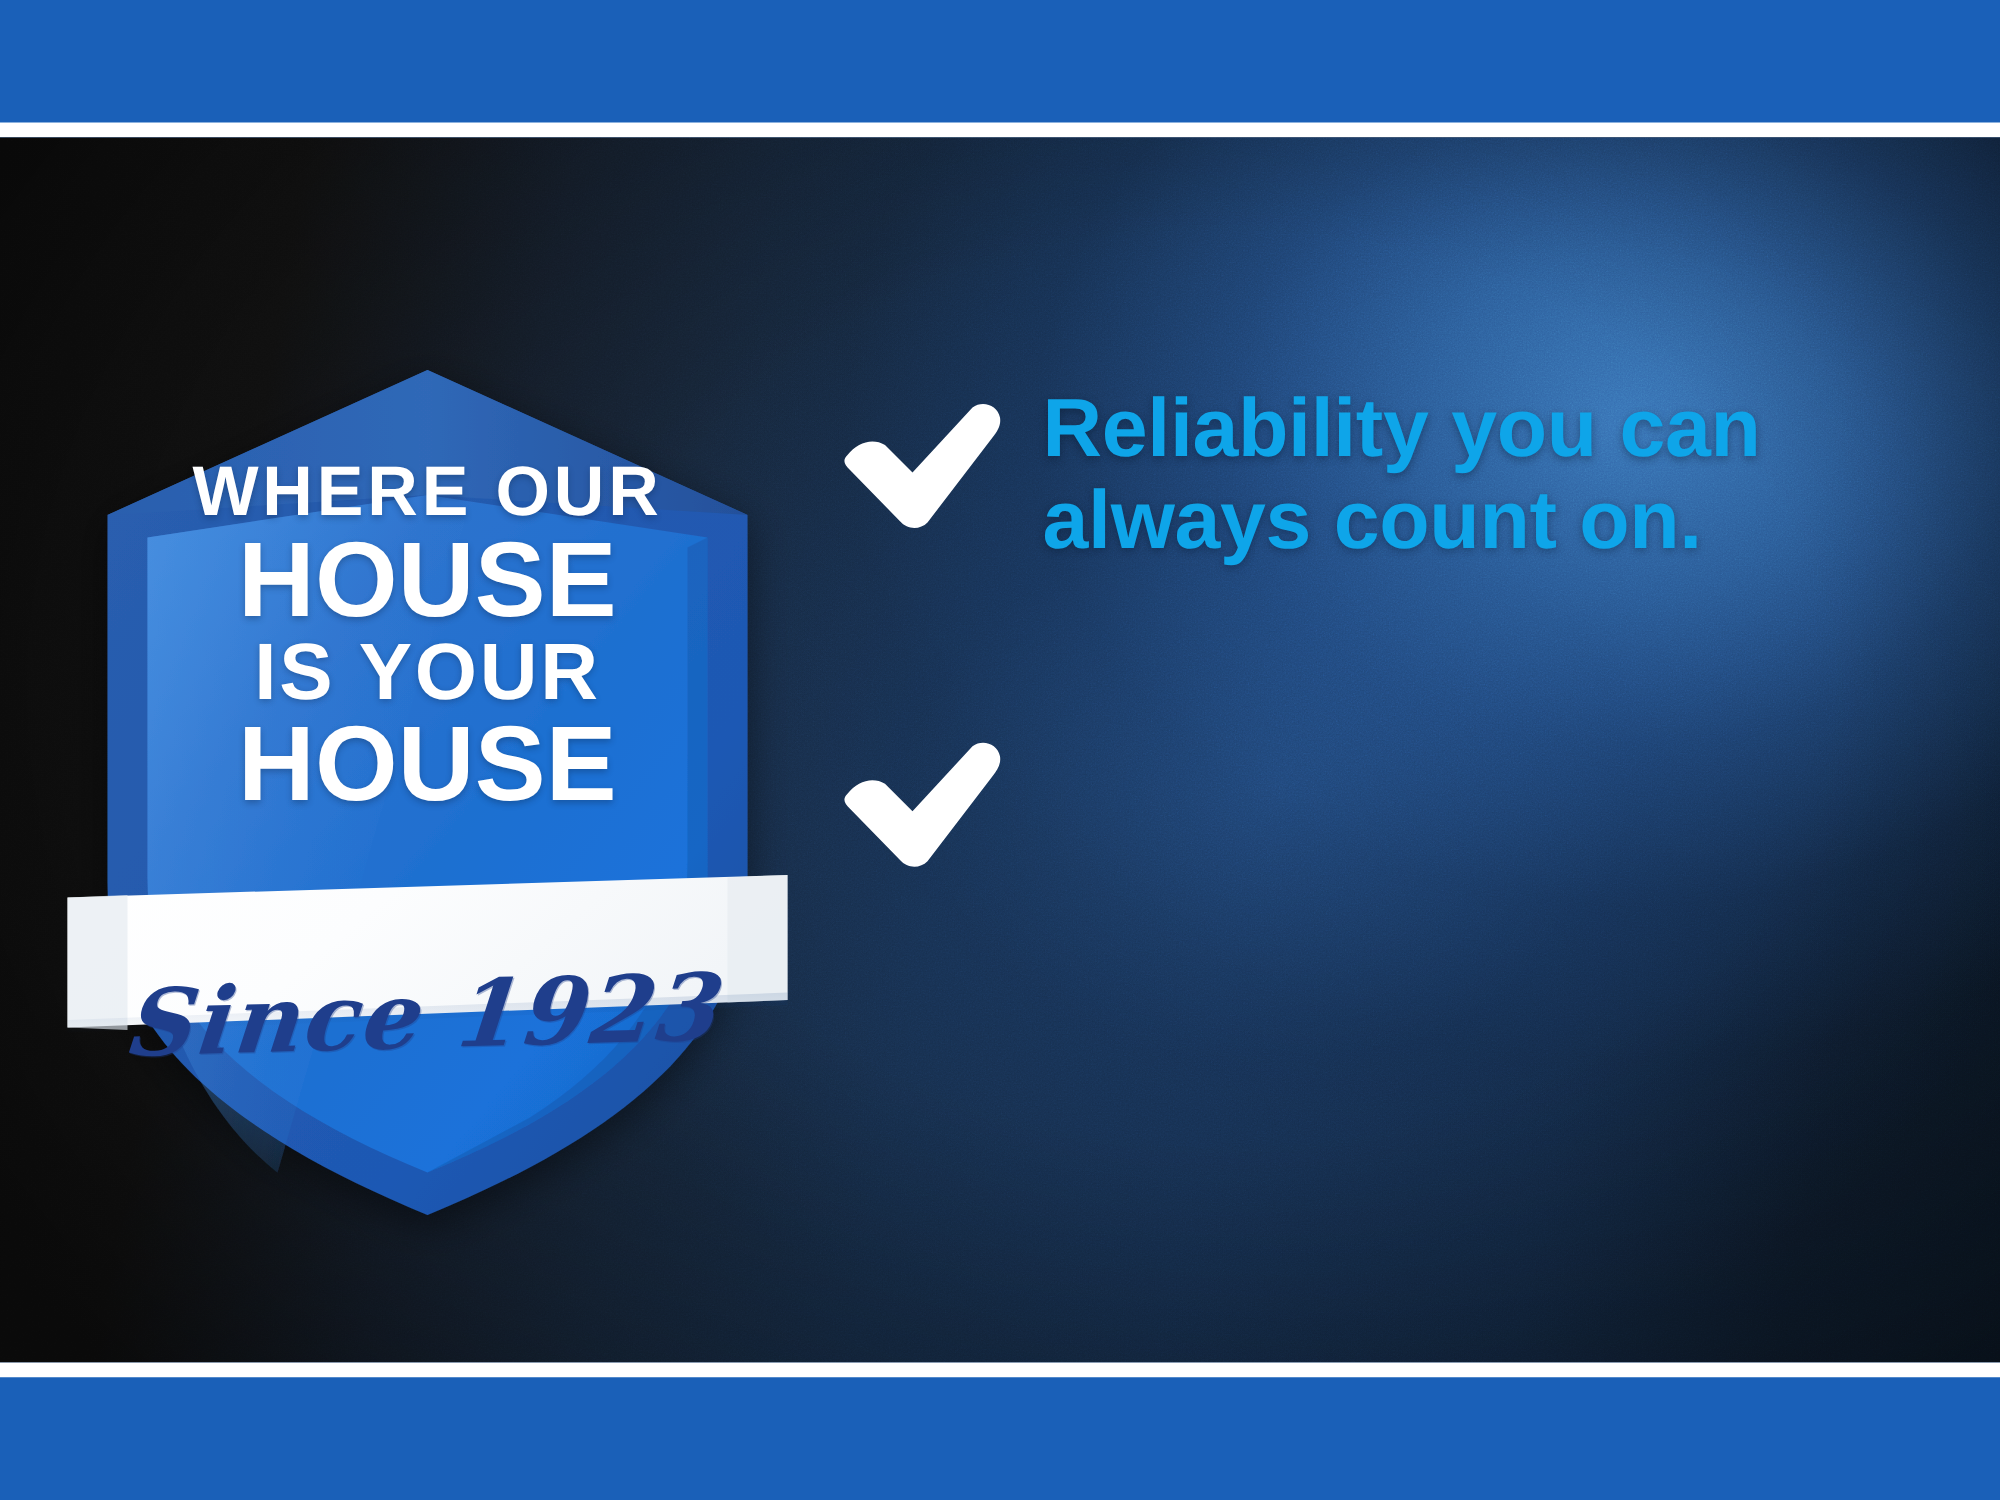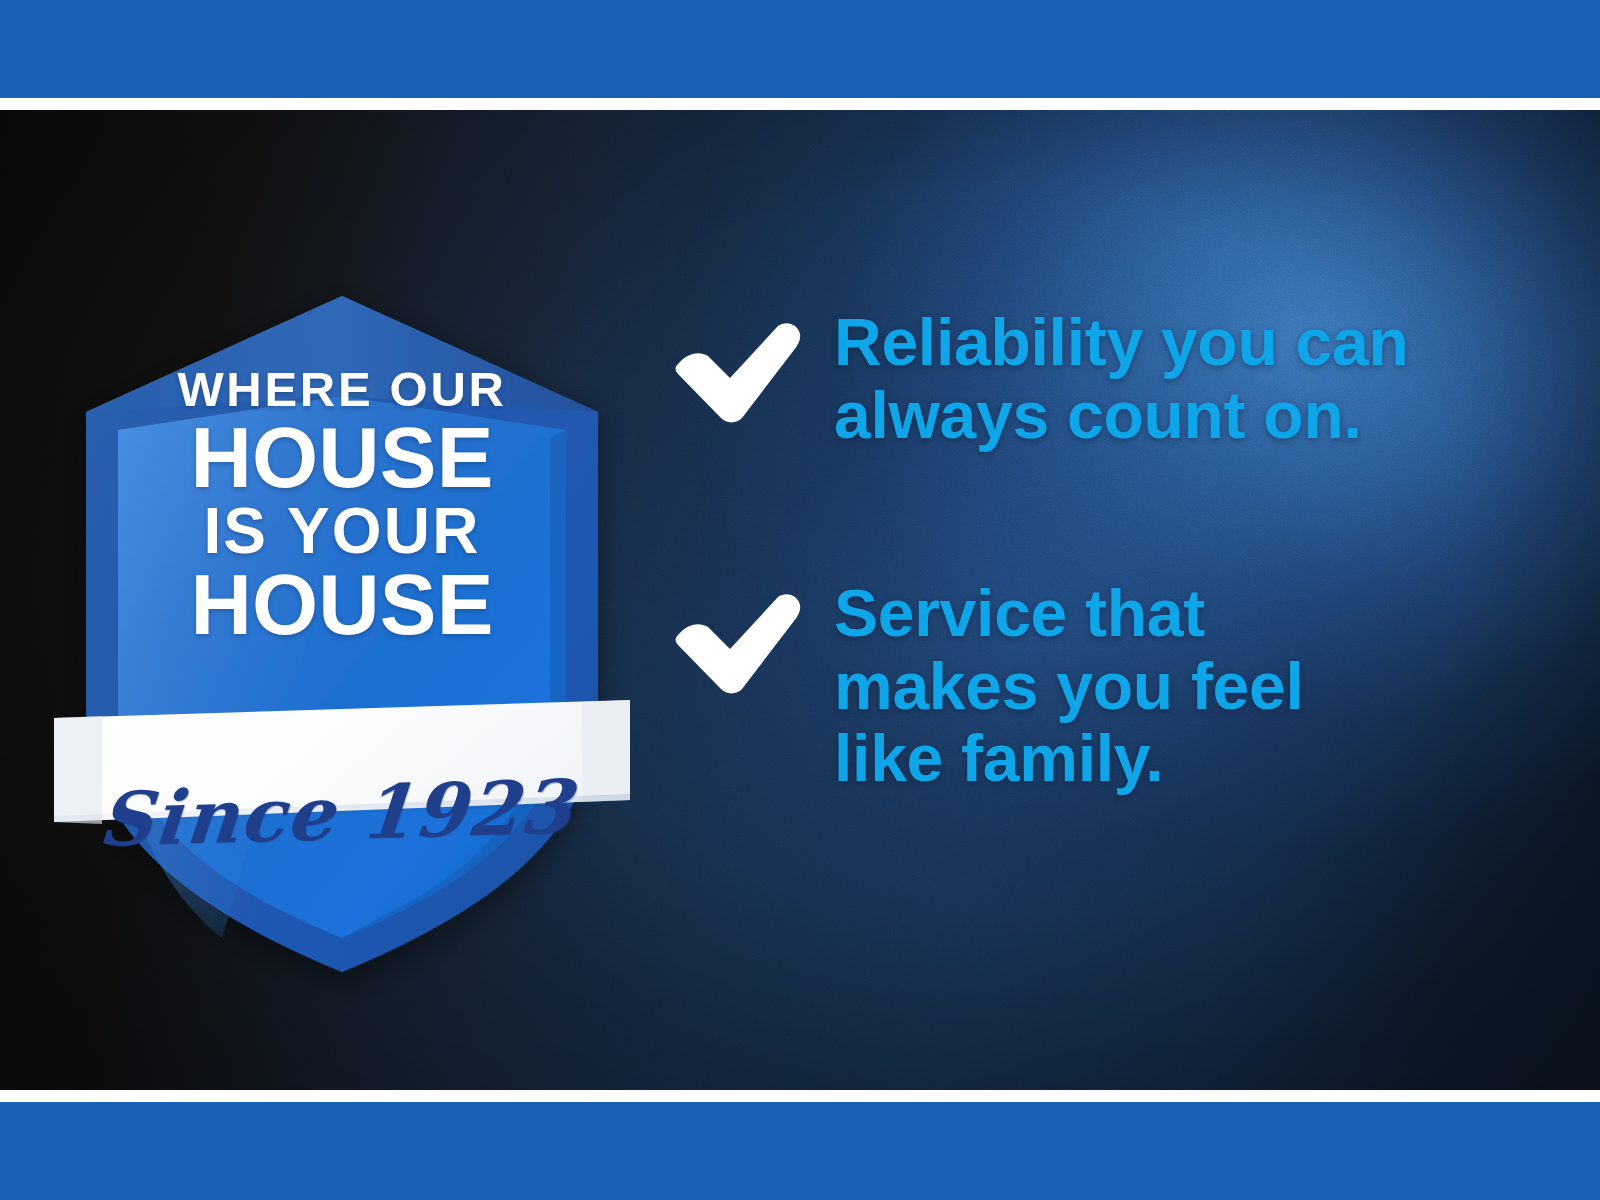--- a/index.html
+++ b/index.html
@@ -136,21 +136,21 @@
   .bl {
     color: #FFFFFF;
     font-family: "Liberation Sans", sans-serif;
     font-weight: 700;
     letter-spacing: 0.012em;
     line-height: 0.96;
     text-transform: uppercase;
     white-space: nowrap;
     text-shadow: 0 2px 5px rgba(10,30,60,0.30);
   }
-  .bl-1 { font-size: 49px;  letter-spacing: 0.055em; margin-bottom: 4px; }
+  .bl-1 { font-size: 56px;  letter-spacing: 0.055em; margin-bottom: 4px; }
   .bl-2 { font-size: 85px;  letter-spacing: 0.002em; margin-bottom: 2px; }
   .bl-3 { font-size: 64px;  letter-spacing: 0.034em; margin-bottom: 2px; }
   .bl-4 { font-size: 85px;  letter-spacing: 0.002em; }
 
   .badge-since {
     position: absolute;
     left: 0;
     top: 500px;
     width: 540px;
     text-align: center;
@@ -322,25 +322,20 @@
       </div>
 
       <div class="bullet bullet-2">
         <div class="check">
           <svg viewBox="0 0 132 104">
             <path d="M 6 44 C 14 34, 26 30, 36 36 L 58 58 L 106 6
                      C 114 0, 126 4, 128 14 C 129 20, 126 25, 122 30
                      L 70 98 C 64 104, 54 104, 48 97 L 8 56 C 3 51, 2 48, 6 44 Z" fill="#FFFFFF"></path>
           </svg>
         </div>
-        <div class="bullet-text">
-          <span class="ln">Service that</span>
-          <span class="ln">makes you feel</span>
-          <span class="ln">like family.</span>
-        </div>
       </div>
 
 
     </div>
   </div>
 
   <div class="hairline hairline-bottom"></div>
   <div class="bar bar-bottom"></div>
 
 </div>

